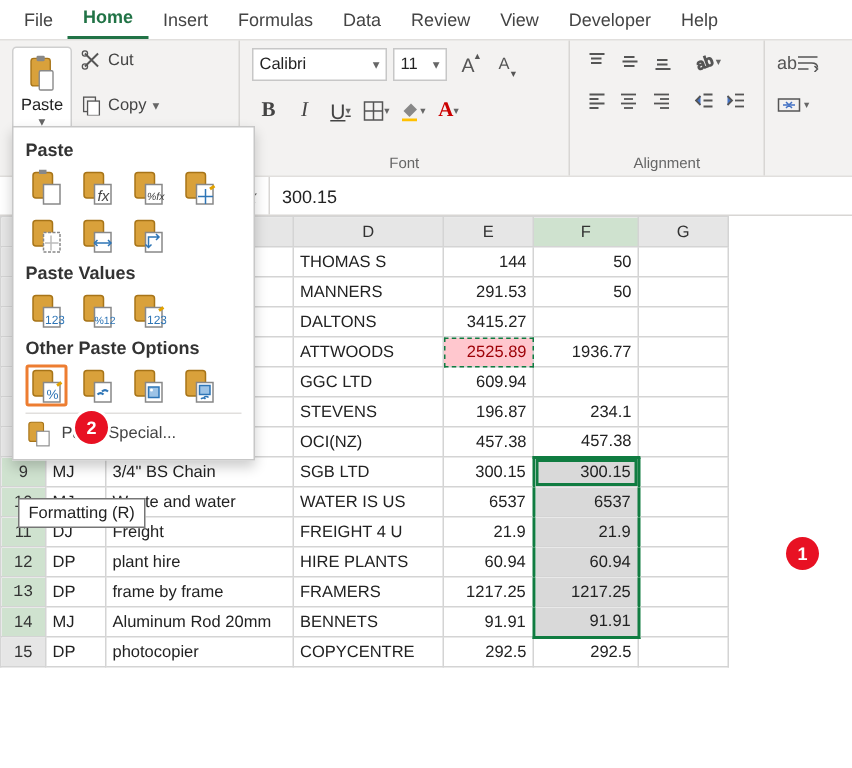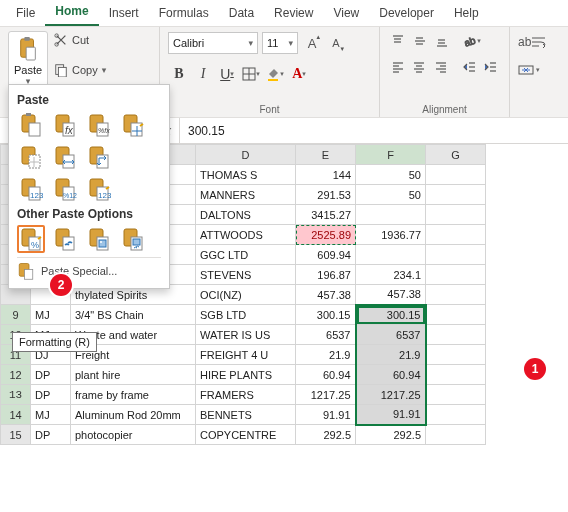--- a/index.html
+++ b/index.html
@@ -509,20 +509,21 @@
       </div>
     <div class="opt-icon">
         <svg viewBox="0 0 24 24">
           <rect x="3" y="2" width="13" height="17" rx="2" fill="#d9a13b" stroke="#a77418"></rect>
           <rect x="10" y="10" width="11" height="13" fill="#fff" stroke="#888"></rect>
           <path d="M12 20 L12 13 L19 13 M17 11 L19 13 L17 15 M10 18 L12 20 L14 18" stroke="#2e75b6" fill="none"></path>
         </svg>
       </div>
   </div>
 
+  <div class="panel-title">Paste Values</div>
   <div class="icon-row">
     <div class="opt-icon">
         <svg viewBox="0 0 24 24">
           <rect x="3" y="2" width="13" height="17" rx="2" fill="#d9a13b" stroke="#a77418"></rect>
           <rect x="10" y="10" width="11" height="13" fill="#fff" stroke="#888"></rect>
           <text x="11" y="21" font-size="8" fill="#2e75b6">123</text>
         </svg>
       </div>
     <div class="opt-icon">
         <svg viewBox="0 0 24 24">

